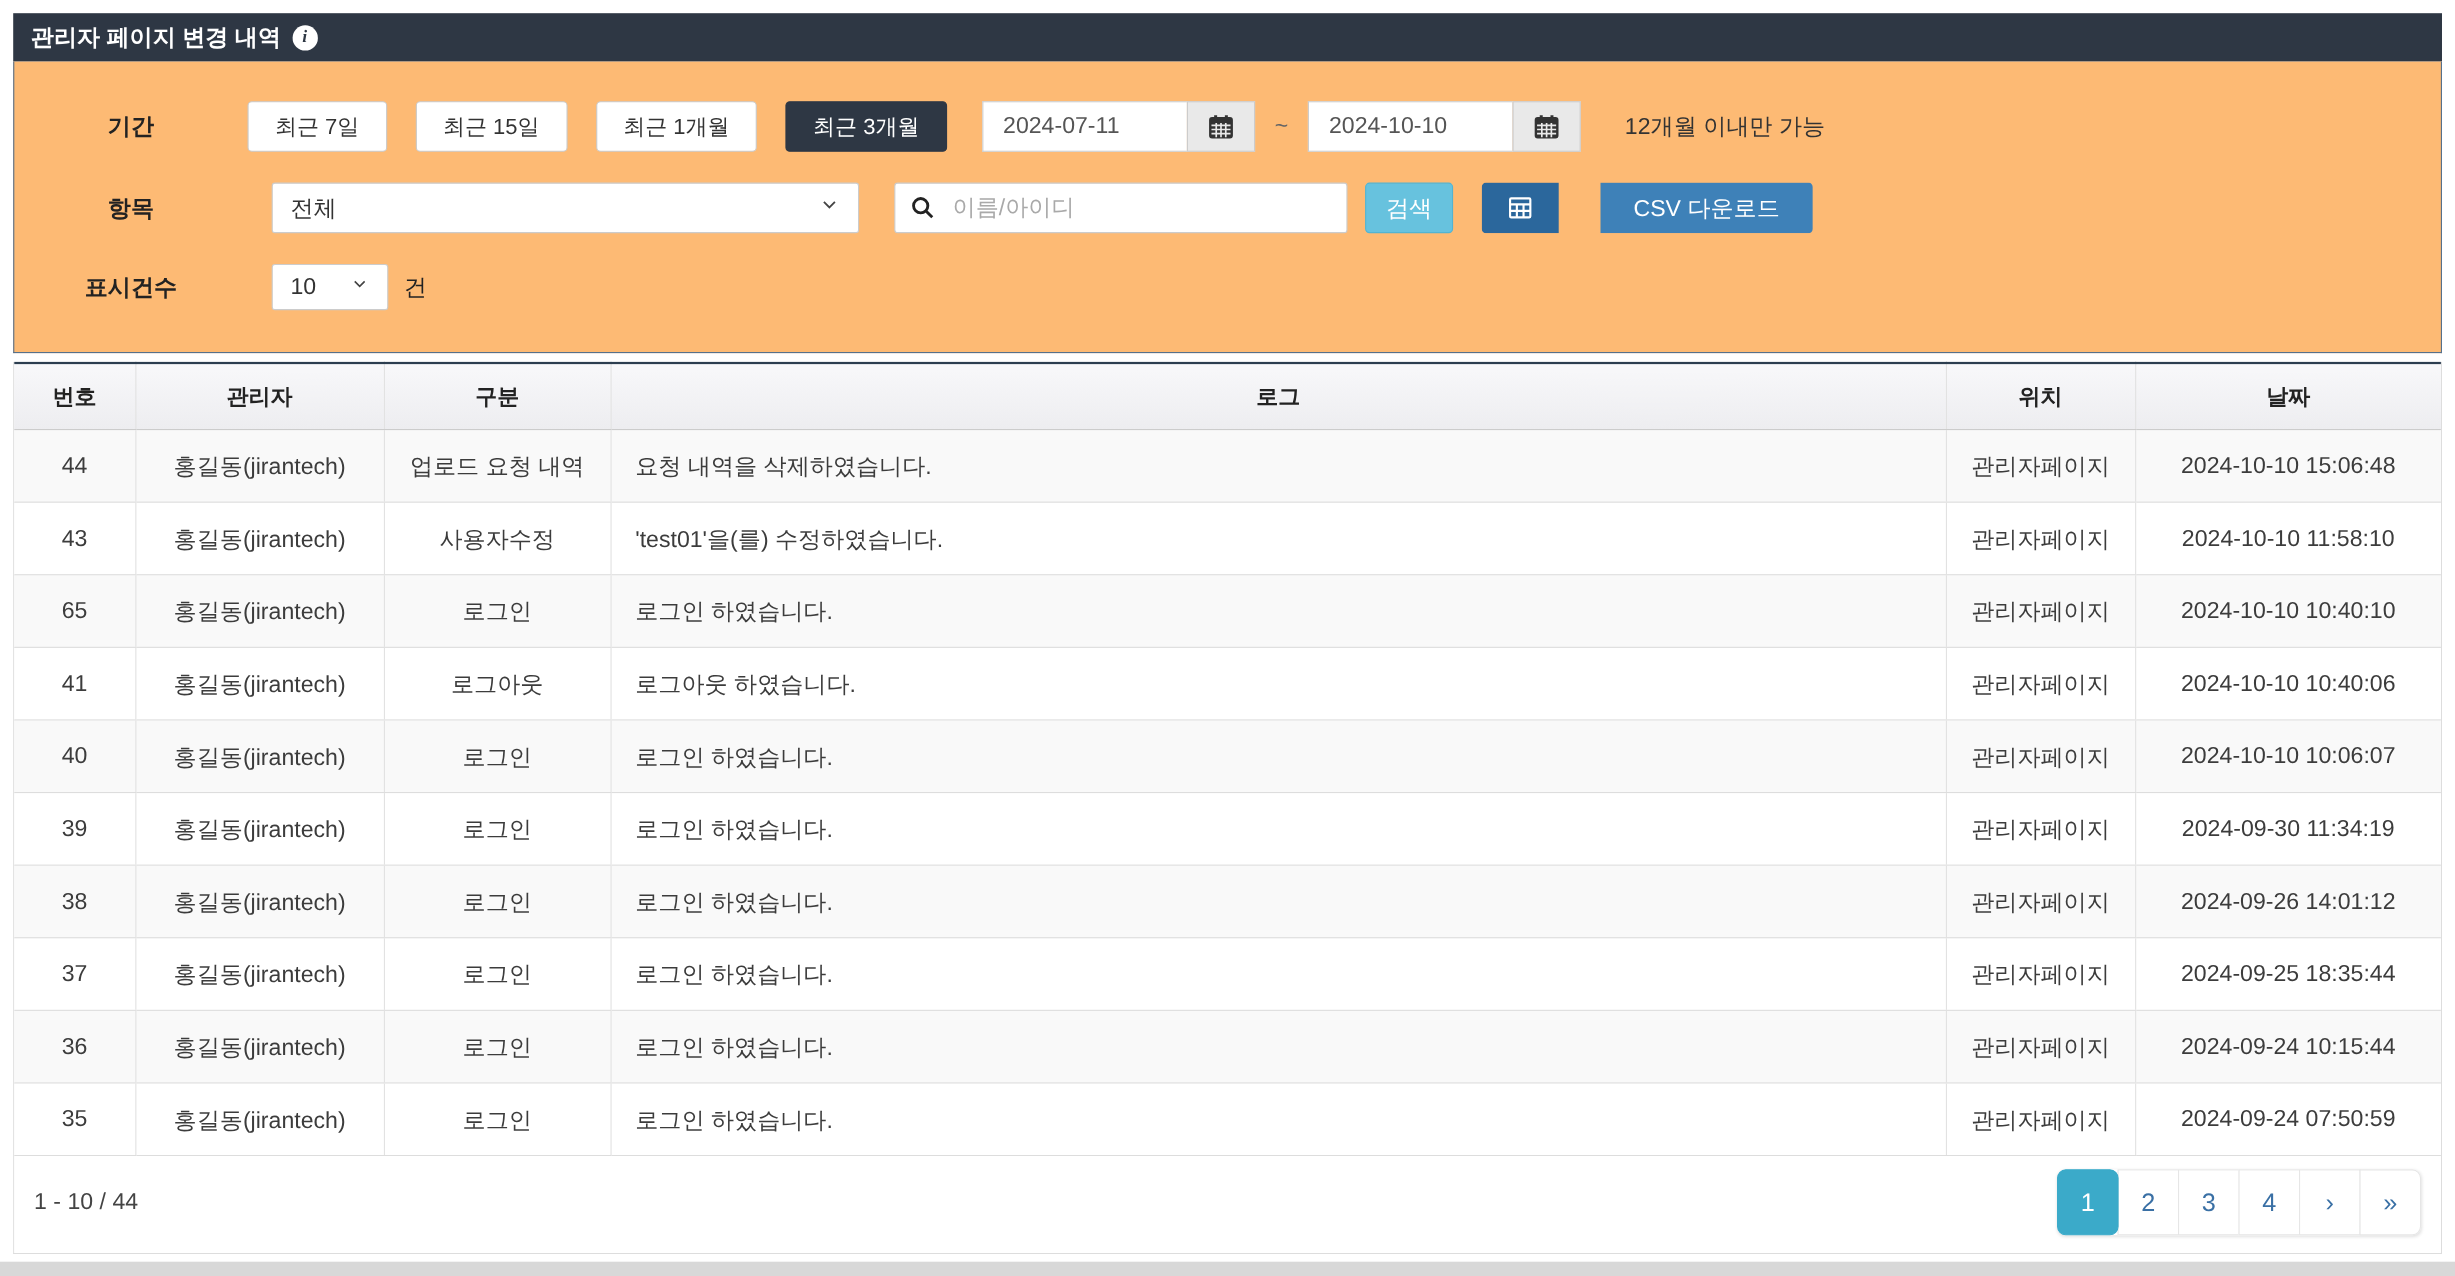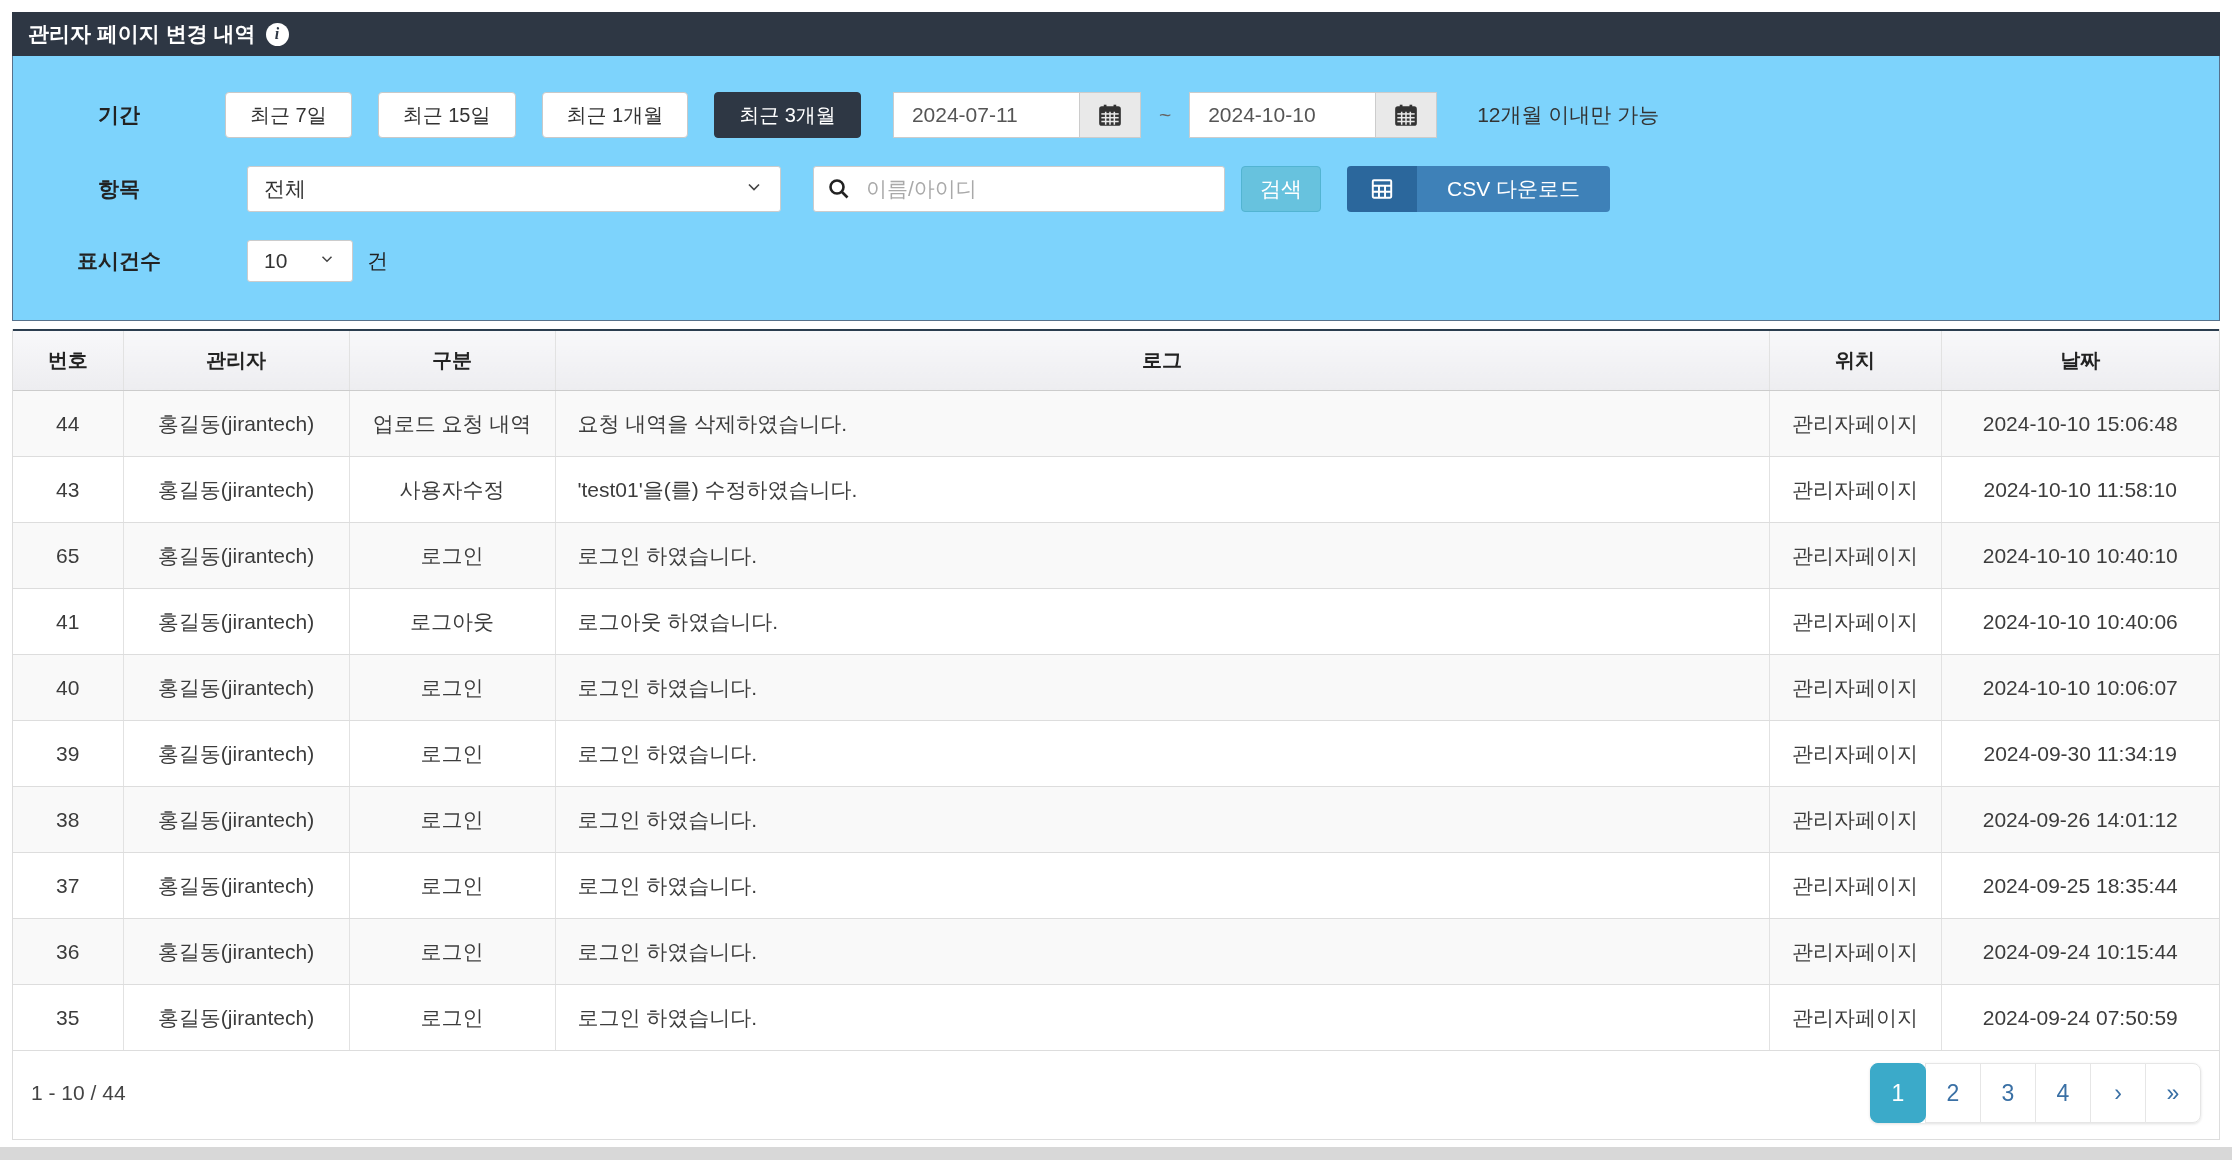--- a/index.html
+++ b/index.html
@@ -21,21 +21,21 @@
   .info-icon {
     width: 23px; height: 23px; border-radius: 50%;
     background: #fff; color: #2e3744;
     display: inline-flex; align-items: center; justify-content: center;
     font-size: 16px; font-weight: bold; font-family: "Liberation Serif", serif;
     font-style: italic;
   }
 
   
   .filter-panel {
-    background: #7dd3fc;
+    background: #fdba74;
     border: 1px solid #56718c; border-top: none;
     padding: 36px 16px 38px 0;
   }
   .filter-row { display: flex; align-items: center; }
   .filter-row + .filter-row { margin-top: 28px; }
   .filter-label {
     width: 212px; text-align: center; flex: 0 0 212px;
     font-size: 21px; font-weight: bold; color: #222;
   }
   .btn {
@@ -81,21 +81,21 @@
     color: #222; display: flex;
   }
   .search-btn {
     margin-left: 16px; height: 46px; padding: 0 18px;
     background: #67c2de; border: 1px solid #52b4d2; border-radius: 4px;
     color: #fff; font-size: 21px; cursor: pointer; font-family: inherit;
   }
   .csv-btn {
     margin-left: 26px; height: 46px; display: flex; align-items: stretch;
     border-radius: 4px; overflow: hidden; cursor: pointer;
-    border: none; padding: 0; background: none; font-family: inherit;
+    border: none; padding: 0; background: none; font-family: inherit; gap: 38px;
   }
   .csv-icon-seg {
     width: 70px; background: #2b679c; color: #fff;
     display: flex; align-items: center; justify-content: center;
   }
   .csv-text-seg {
     background: #3e81b8; color: #fff; font-size: 21px;
     display: flex; align-items: center; padding: 0 30px;
   }
   .unit-text { margin-left: 14px; font-size: 21px; color: #222; }

